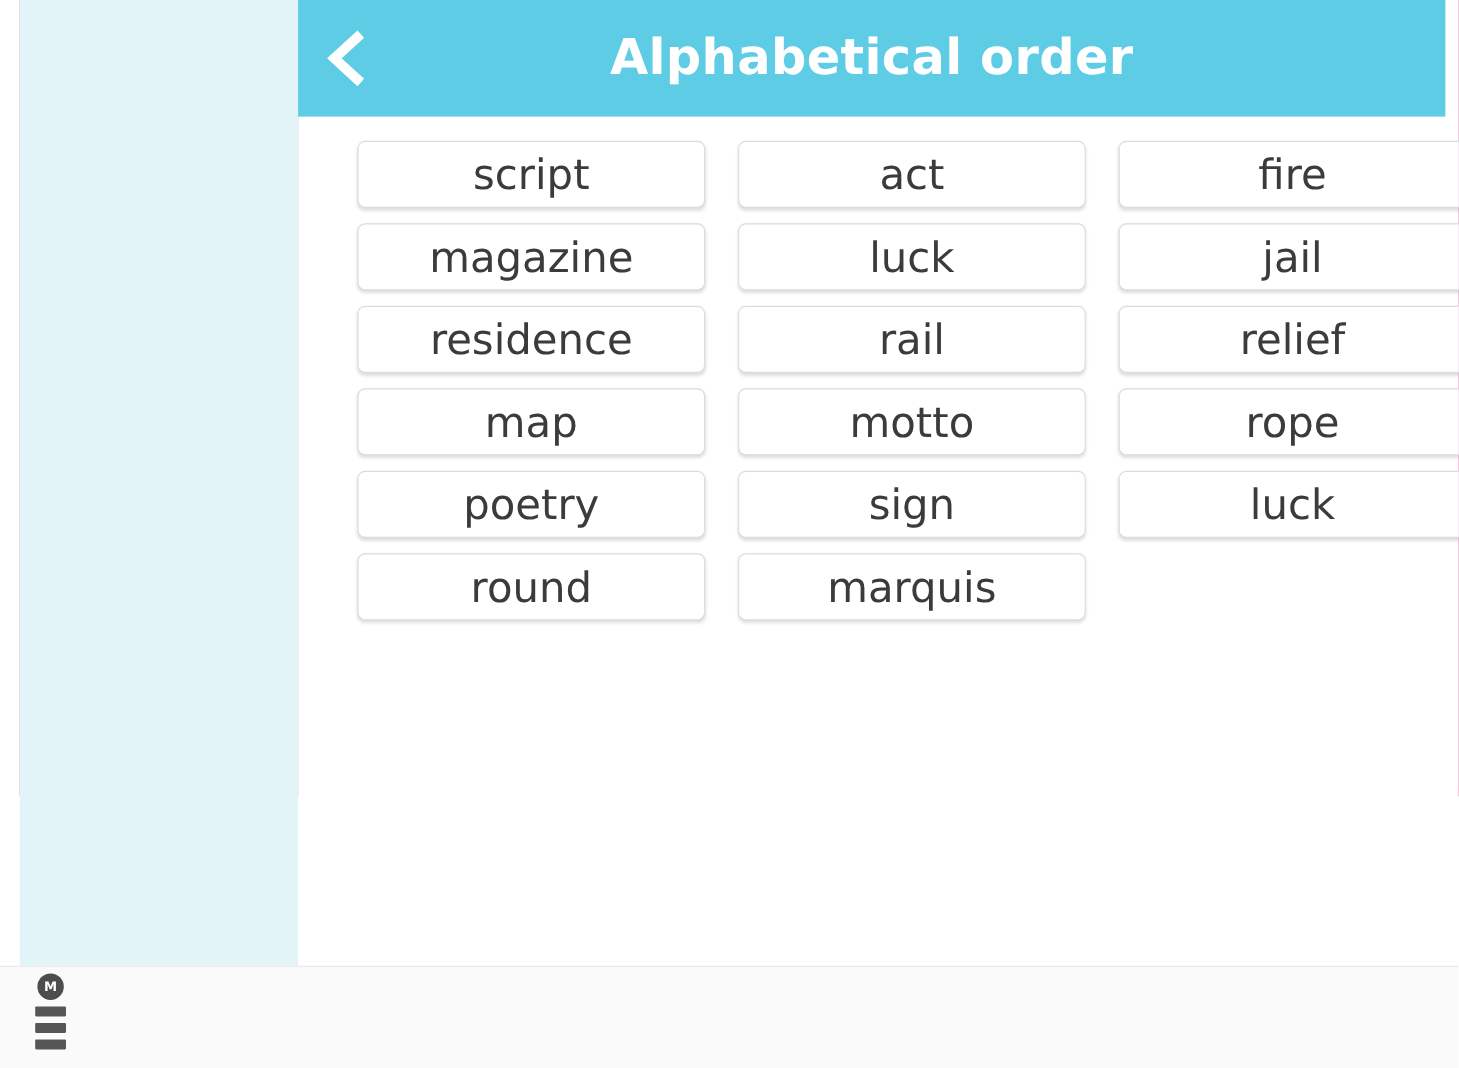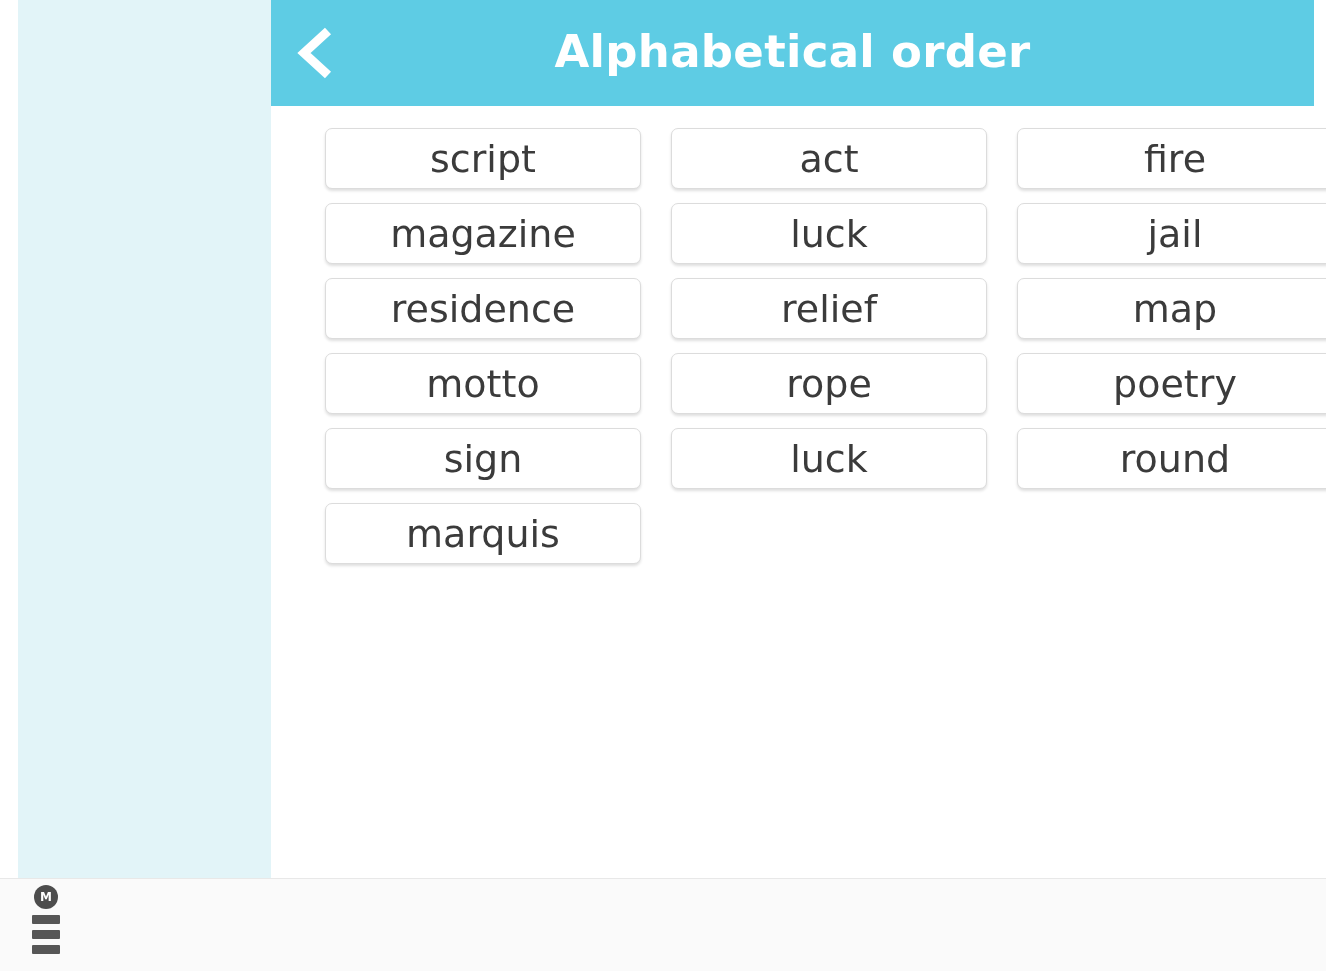--- a/index.html
+++ b/index.html
@@ -184,20 +184,21 @@
     </div>
 
     <div class="grid" id="word-grid">
         <div class="tile">script</div>
         <div class="tile">act</div>
         <div class="tile">fire</div>
         <div class="tile">magazine</div>
         <div class="tile">luck</div>
         <div class="tile">jail</div>
         <div class="tile">residence</div>
+        <div class="tile">rail</div>
         <div class="tile">relief</div>
         <div class="tile">map</div>
         <div class="tile">motto</div>
         <div class="tile">rope</div>
         <div class="tile">poetry</div>
         <div class="tile">sign</div>
         <div class="tile">luck</div>
         <div class="tile">round</div>
         <div class="tile">marquis</div>
         <div class="tile empty"></div>

